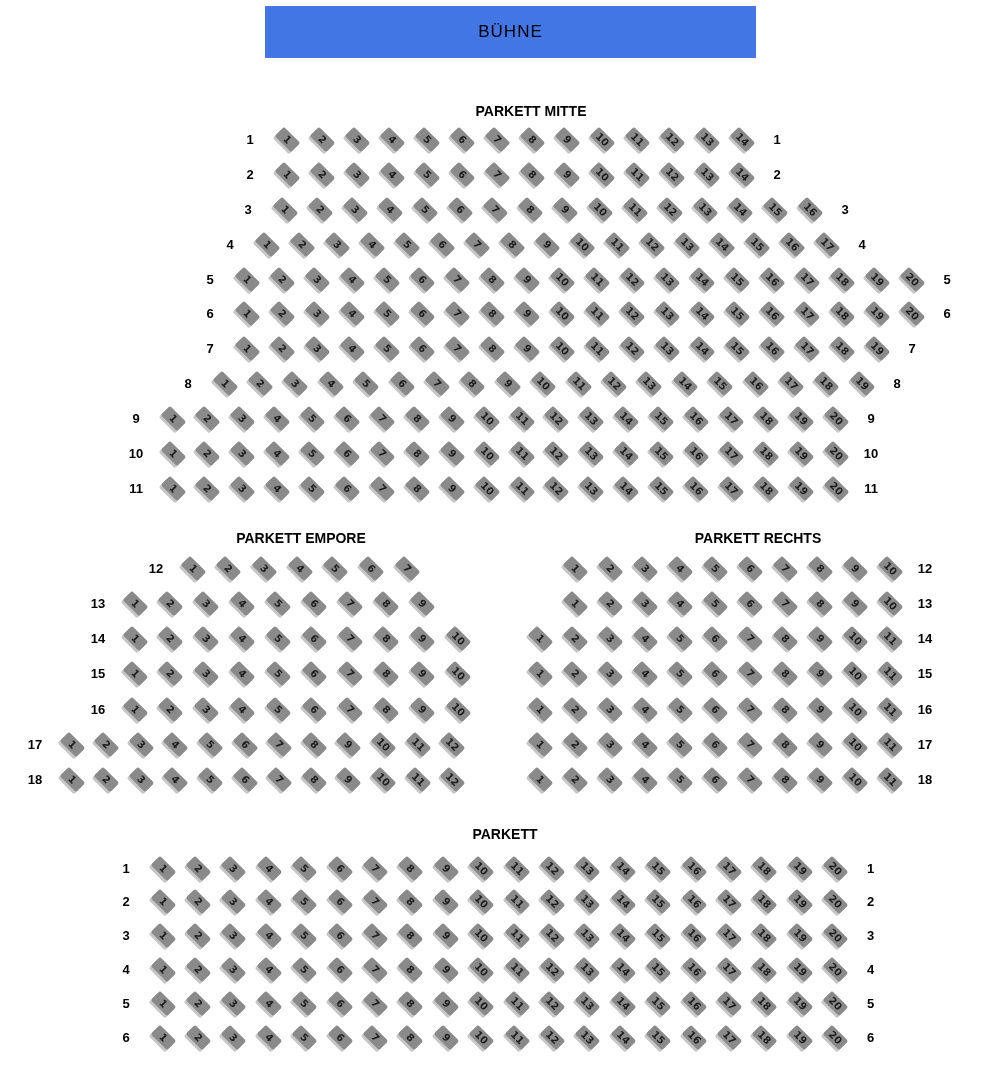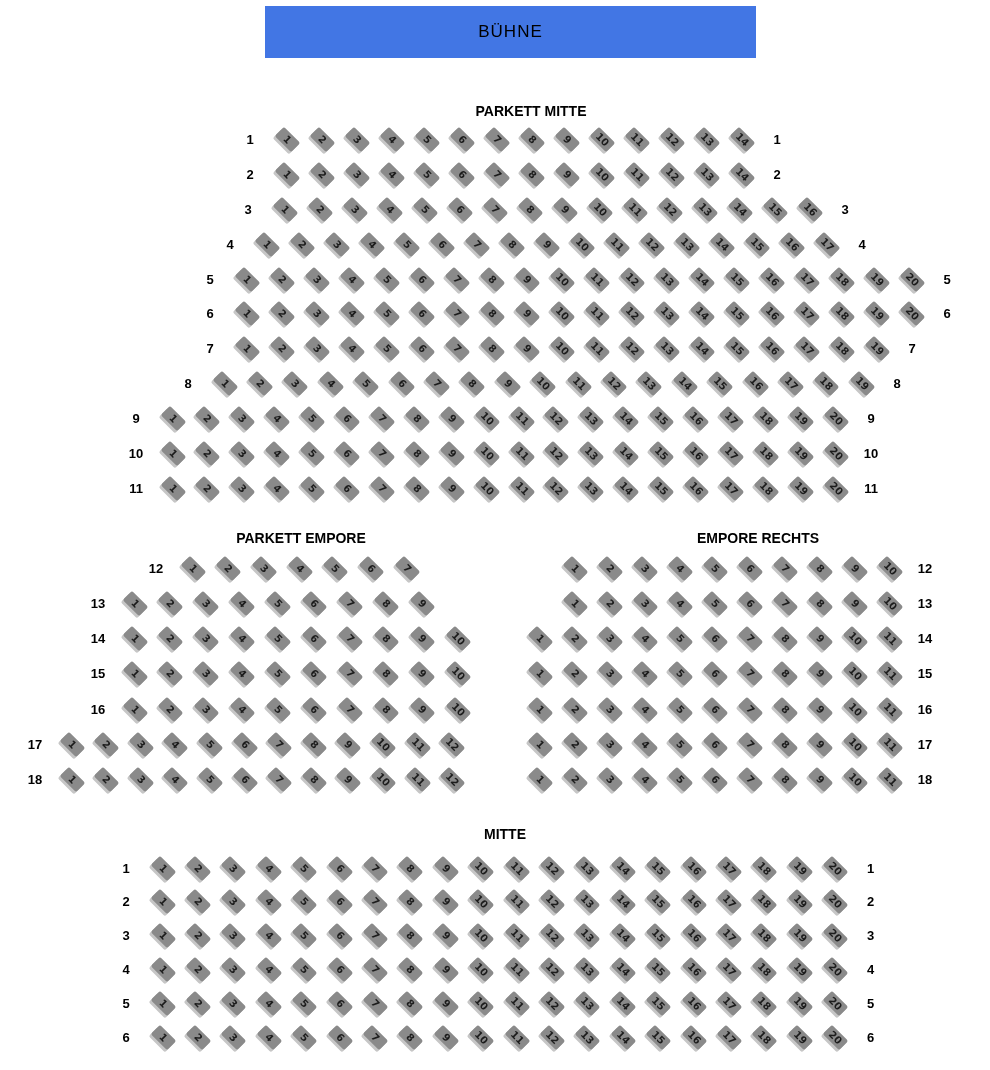--- a/index.html
+++ b/index.html
@@ -876,21 +876,21 @@
       </div>
       <div class="seat" style="left: 371.9px; top: 772.5px;">
         <span>10</span>
       </div>
       <div class="seat" style="left: 406.5px; top: 772.5px;">
         <span>11</span>
       </div>
       <div class="seat" style="left: 441.1px; top: 772.5px;">
         <span>12</span>
       </div>
-      <div class="section-title" style="left: 758px; top: 538px;">EMPORE RECHTS</div>
+      <div class="section-title" style="left: 758px; top: 538px;">PARKETT RECHTS</div>
       <div class="row-label" style="left: 925px; top: 568px;">12</div>
       <div class="seat" style="left: 563.5px; top: 561.5px;">
         <span>1</span>
       </div>
       <div class="seat" style="left: 598.5px; top: 561.5px;">
         <span>2</span>
       </div>
       <div class="seat" style="left: 633.5px; top: 561.5px;">
         <span>3</span>
       </div>
@@ -1109,21 +1109,21 @@
       </div>
       <div class="seat" style="left: 808.5px; top: 772.5px;">
         <span>9</span>
       </div>
       <div class="seat" style="left: 843.5px; top: 772.5px;">
         <span>10</span>
       </div>
       <div class="seat" style="left: 878.5px; top: 772.5px;">
         <span>11</span>
       </div>
-      <div class="section-title" style="left: 505px; top: 834px;">MITTE</div>
+      <div class="section-title" style="left: 505px; top: 834px;">PARKETT</div>
       <div class="row-label" style="left: 126px; top: 868px;">1</div>
       <div class="row-label" style="left: 870.6px; top: 868px;">1</div>
       <div class="seat" style="left: 151.5px; top: 861.5px;">
         <span>1</span>
       </div>
       <div class="seat" style="left: 186.9px; top: 861.5px;">
         <span>2</span>
       </div>
       <div class="seat" style="left: 222.3px; top: 861.5px;">
         <span>3</span>

